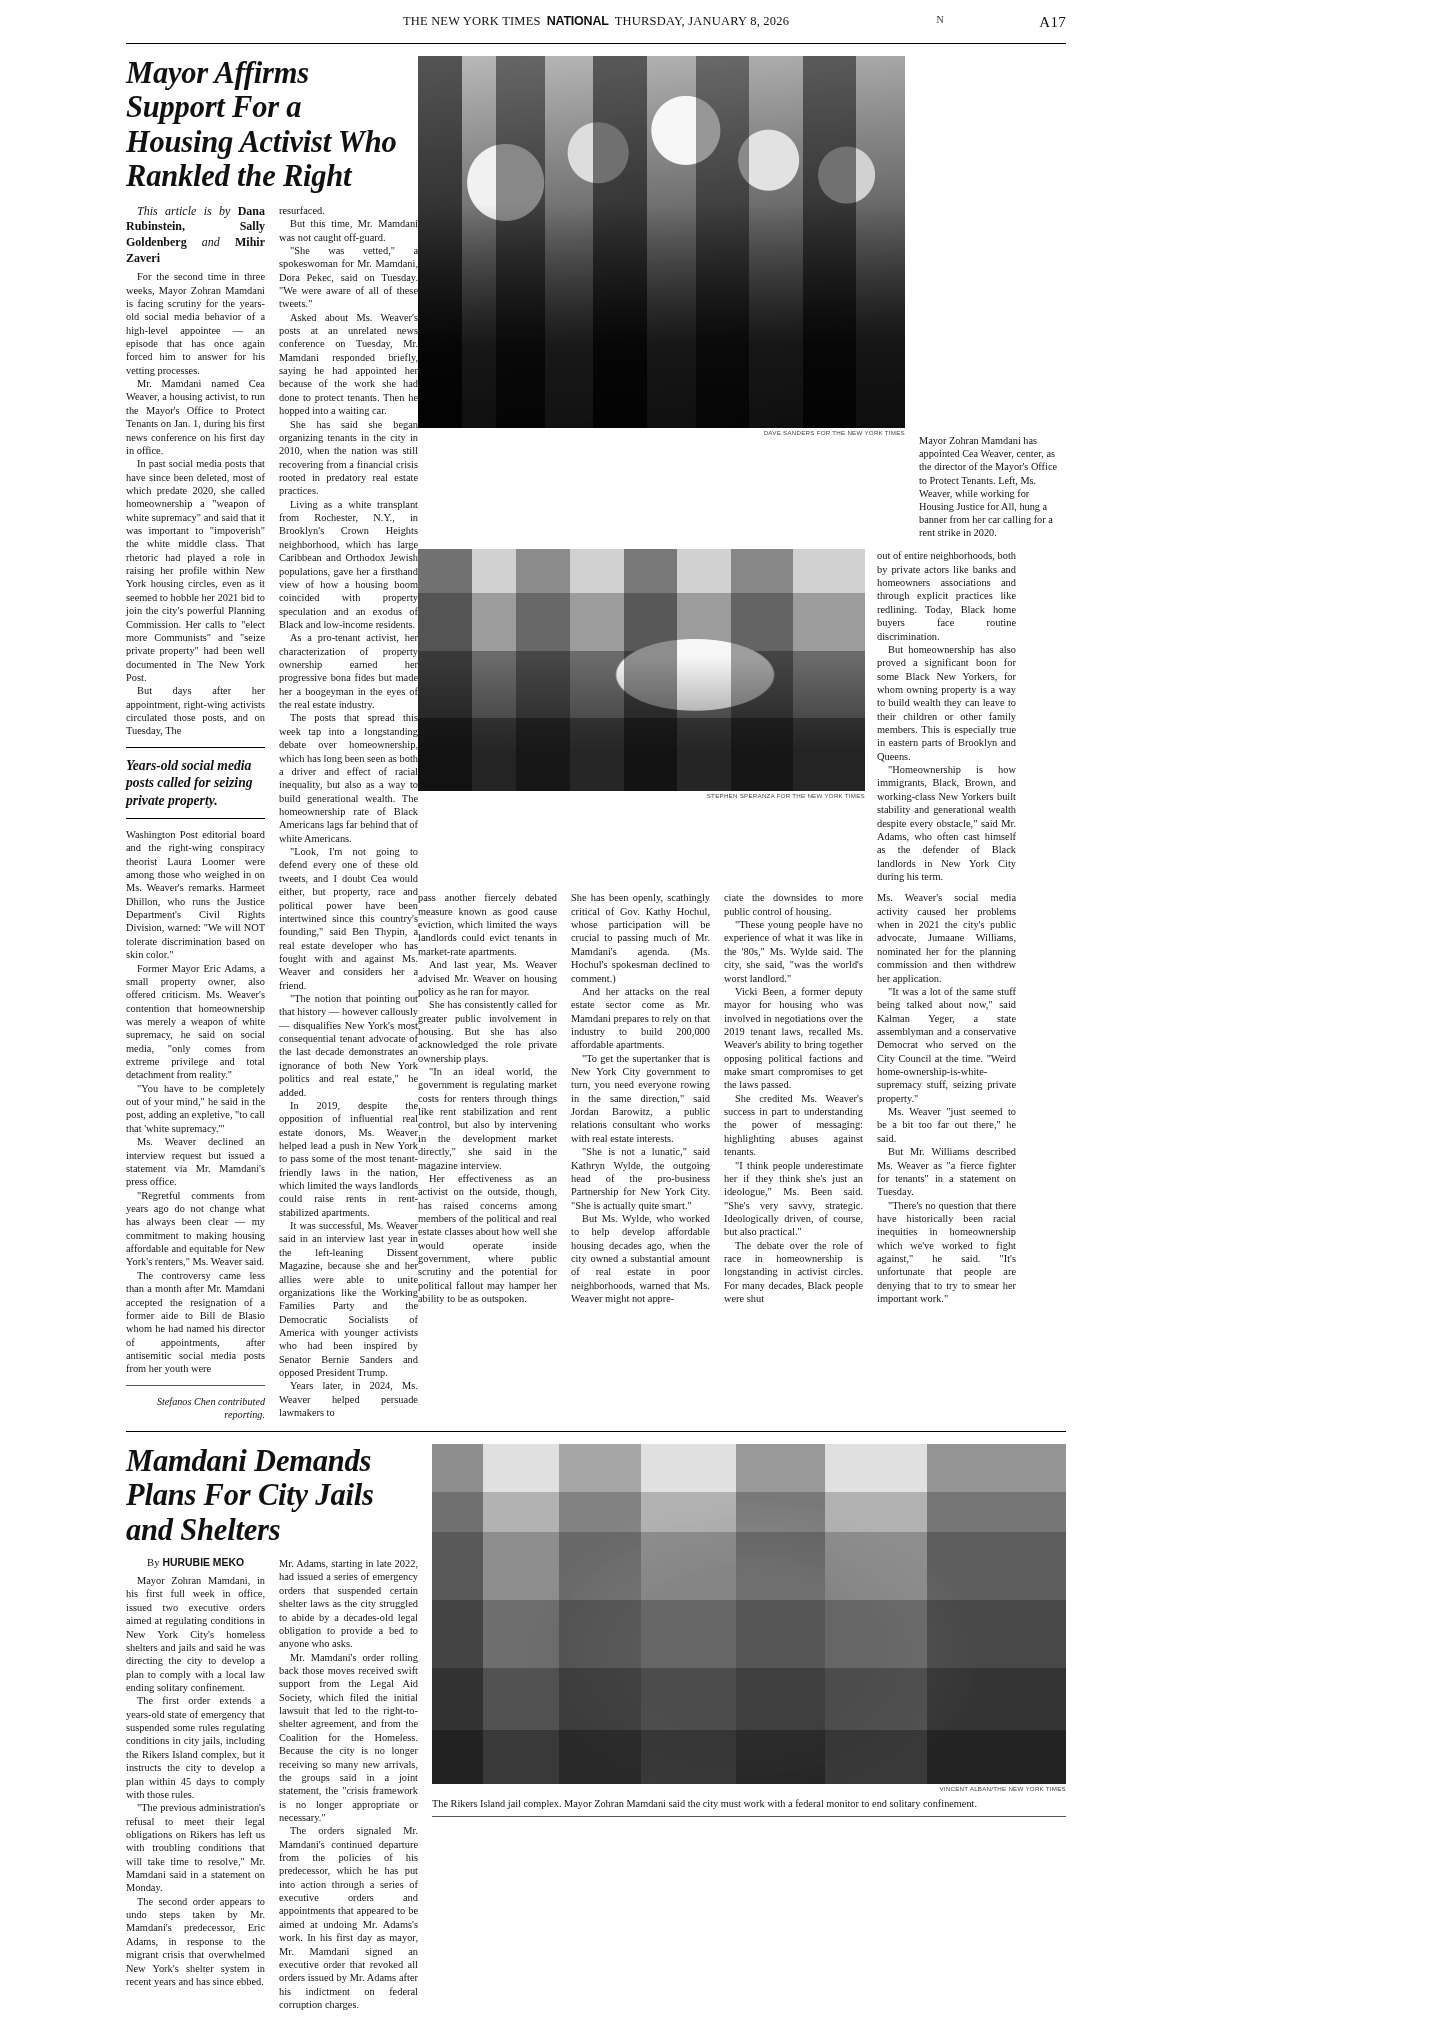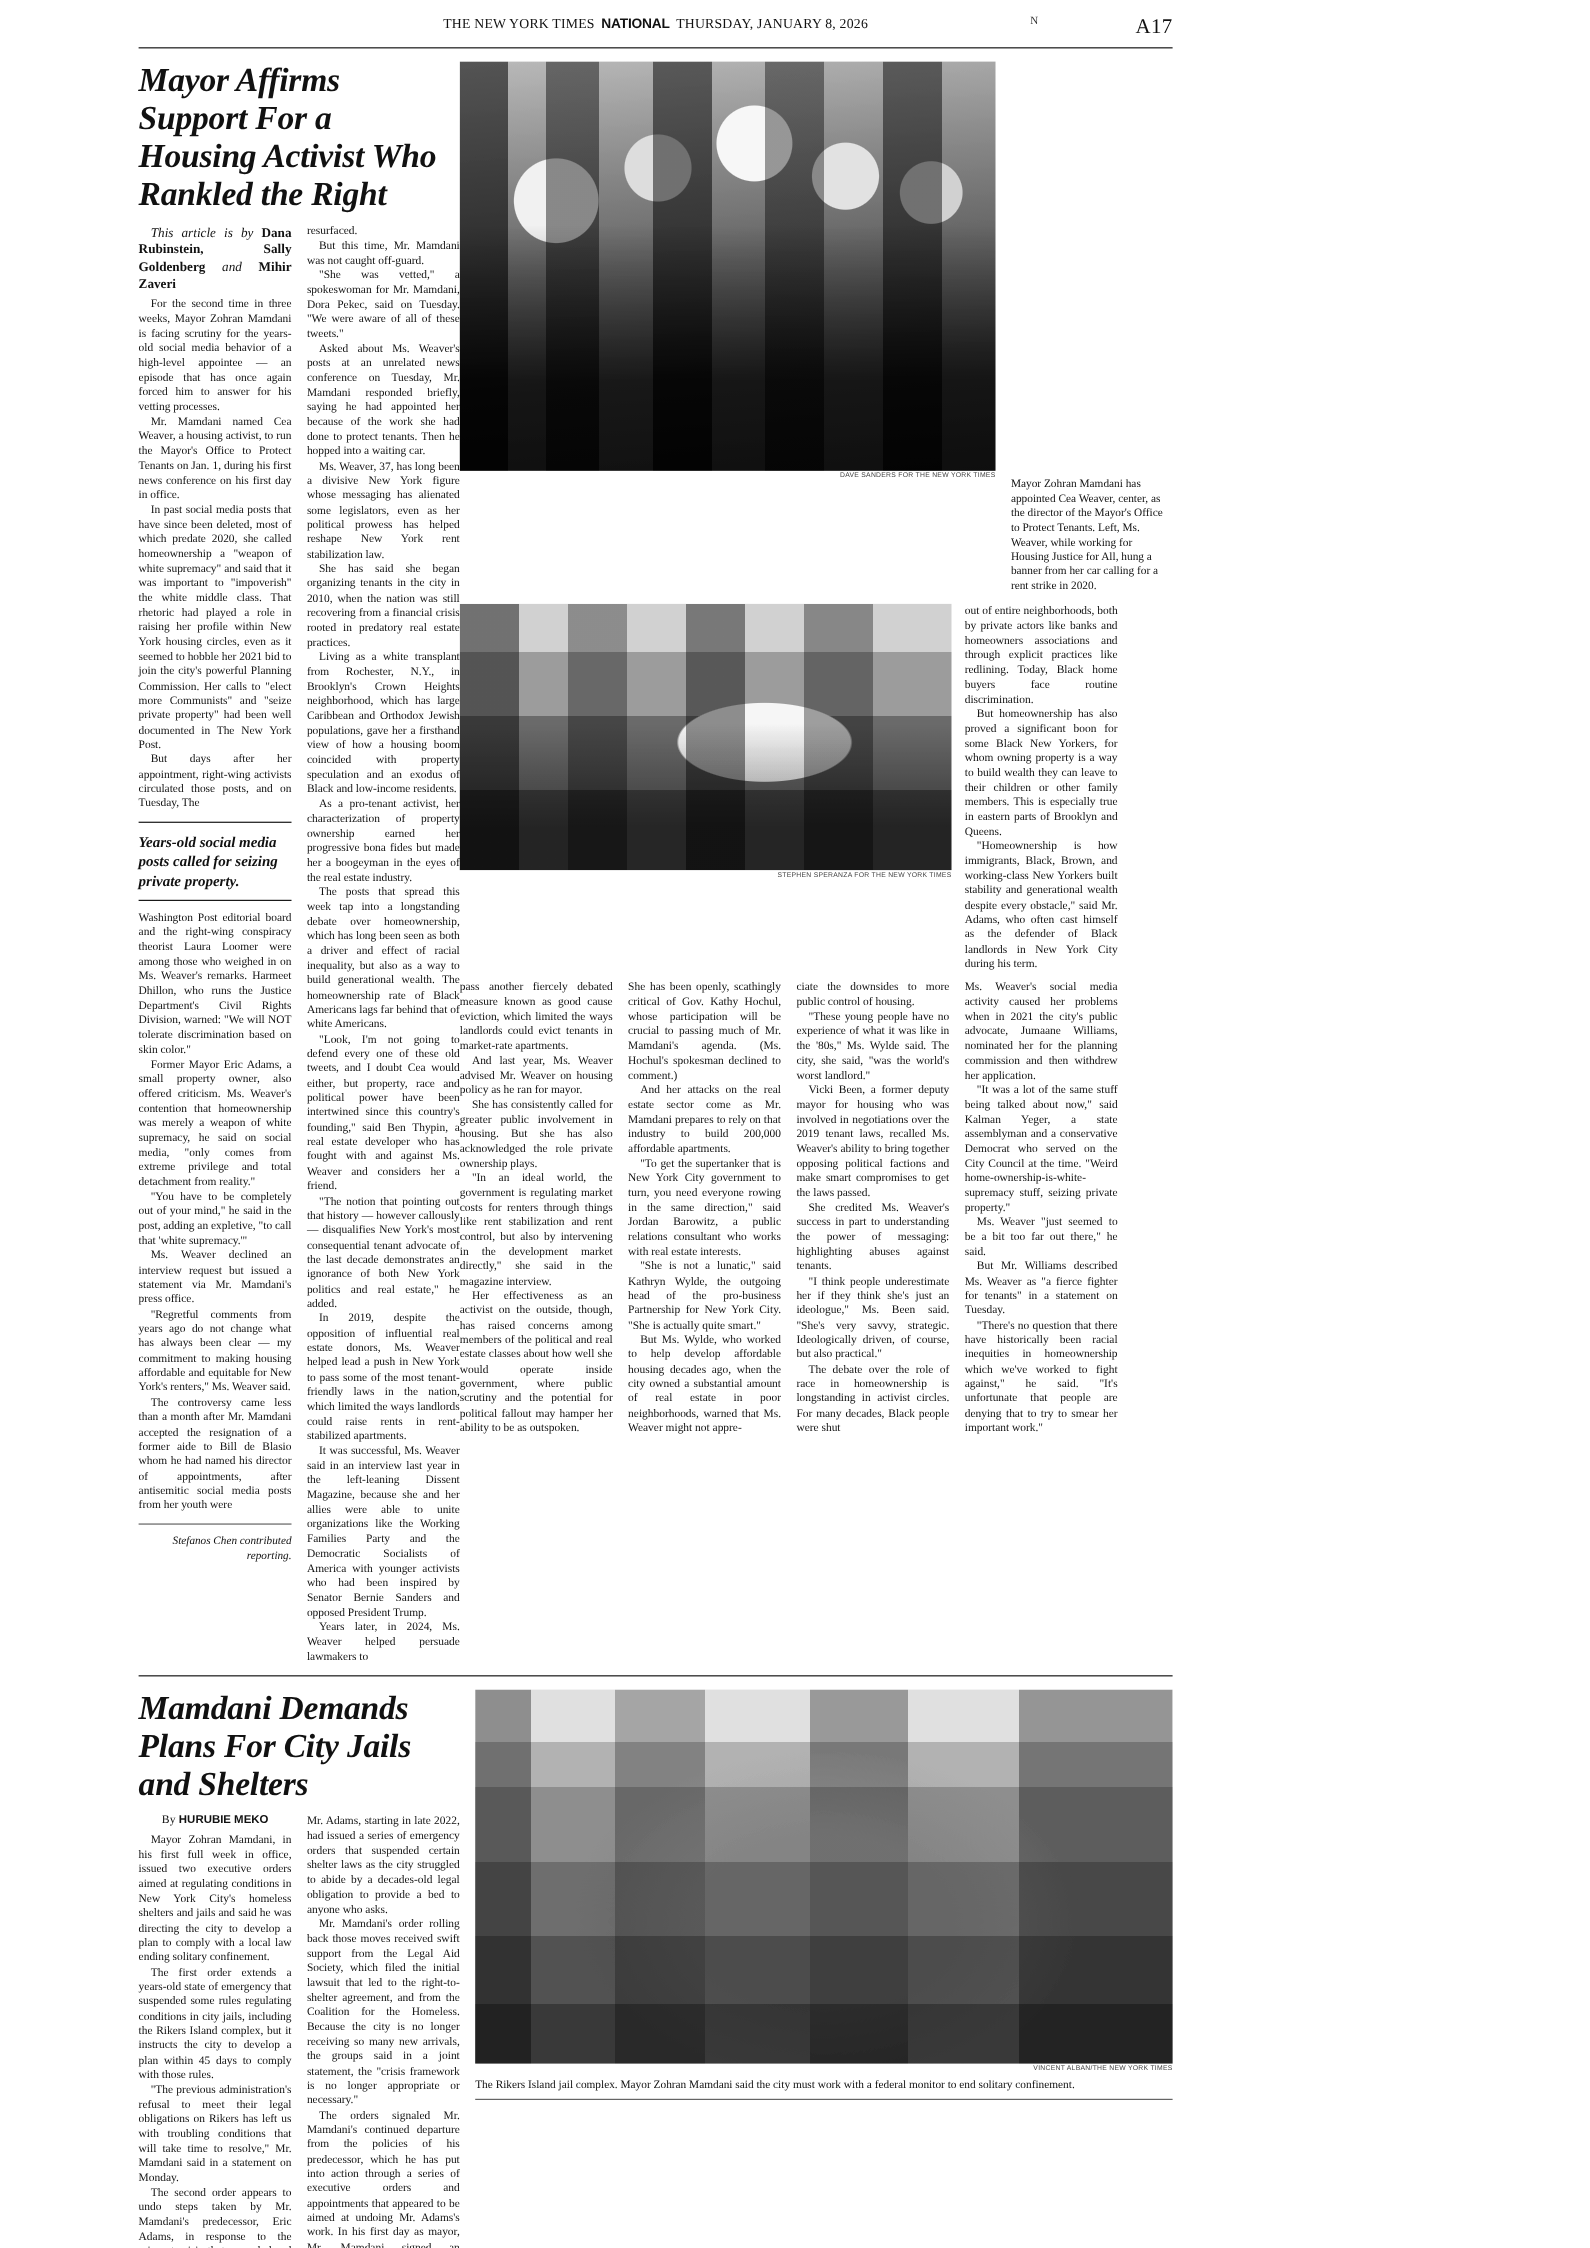--- a/index.html
+++ b/index.html
@@ -15,21 +15,21 @@
   .page { width:1192px; height:2044px; padding: 14px 126px 10px 126px; position:relative; }
 
   
   .folio {
     display:flex; align-items:baseline; justify-content:center;
     position:relative; height:26px; font-size:12.5px; letter-spacing:.2px;
   }
   .folio .ftxt { white-space:nowrap; }
   .folio .fsec { font-family:"Liberation Sans", sans-serif; font-weight:700; font-size:12.5px; letter-spacing:-0.2px;}
   .folio .fmark { position:absolute; right:122px; font-size:10px; color:#333; }
-  .folio .fpage { position:absolute; right:0; font-size:19px; letter-spacing:.3px; }
+  .folio .fpage { position:absolute; right:0; font-size:15px; letter-spacing:.3px; }
   .rule-top { border-top:1px solid #000; margin-top:3px; }
 
   
   .hl {
     font-family:"Liberation Serif", serif;
     font-style: italic; font-weight:700;
     font-size: 30.5px; line-height: 1.13;
     letter-spacing: -0.2px;
     margin:0 0 10px 0;
   }
@@ -197,21 +197,20 @@
           <div class="hairline thin"></div>
           <p class="kicker-note">Stefanos Chen contributed reporting.</p>
         </div>
 
         <div class="a1col">
           <div class="col">
             <p class="noind">resurfaced.</p>
             <p>But this time, Mr. Mamdani was not caught off-guard.</p>
             <p>"She was vetted," a spokeswoman for Mr. Mamdani, Dora Pekec, said on Tuesday. "We were aware of all of these tweets."</p>
             <p>Asked about Ms. Weaver's posts at an unrelated news conference on Tuesday, Mr. Mamdani responded briefly, saying he had appointed her because of the work she had done to protect tenants. Then he hopped into a waiting car.</p>
-            <p>Ms. Weaver, 37, has long been a divisive New York figure whose messaging has alienated some legislators, even as her political prowess has helped reshape New York rent stabilization law.</p>
             <p>She has said she began organizing tenants in the city in 2010, when the nation was still recovering from a financial crisis rooted in predatory real estate practices.</p>
             <p>Living as a white transplant from Rochester, N.Y., in Brooklyn's Crown Heights neighborhood, which has large Caribbean and Orthodox Jewish populations, gave her a firsthand view of how a housing boom coincided with property speculation and an exodus of Black and low-income residents.</p>
             <p>As a pro-tenant activist, her characterization of property ownership earned her progressive bona fides but made her a boogeyman in the eyes of the real estate industry.</p>
             <p>The posts that spread this week tap into a longstanding debate over homeownership, which has long been seen as both a driver and effect of racial inequality, but also as a way to build generational wealth. The homeownership rate of Black Americans lags far behind that of white Americans.</p>
             <p>"Look, I'm not going to defend every one of these old tweets, and I doubt Cea would either, but property, race and political power have been intertwined since this country's founding," said Ben Thypin, a real estate developer who has fought with and against Ms. Weaver and considers her a friend.</p>
             <p>"The notion that pointing out that history — however callously — disqualifies New York's most consequential tenant advocate of the last decade demonstrates an ignorance of both New York politics and real estate," he added.</p>
             <p>In 2019, despite the opposition of influential real estate donors, Ms. Weaver helped lead a push in New York to pass some of the most tenant-friendly laws in the nation, which limited the ways landlords could raise rents in rent-stabilized apartments.</p>
             <p>It was successful, Ms. Weaver said in an interview last year in the left-leaning Dissent Magazine, because she and her allies were able to unite organizations like the Working Families Party and the Democratic Socialists of America with younger activists who had been inspired by Senator Bernie Sanders and opposed President Trump.</p>
             <p>Years later, in 2024, Ms. Weaver helped persuade lawmakers to</p>
           </div>

